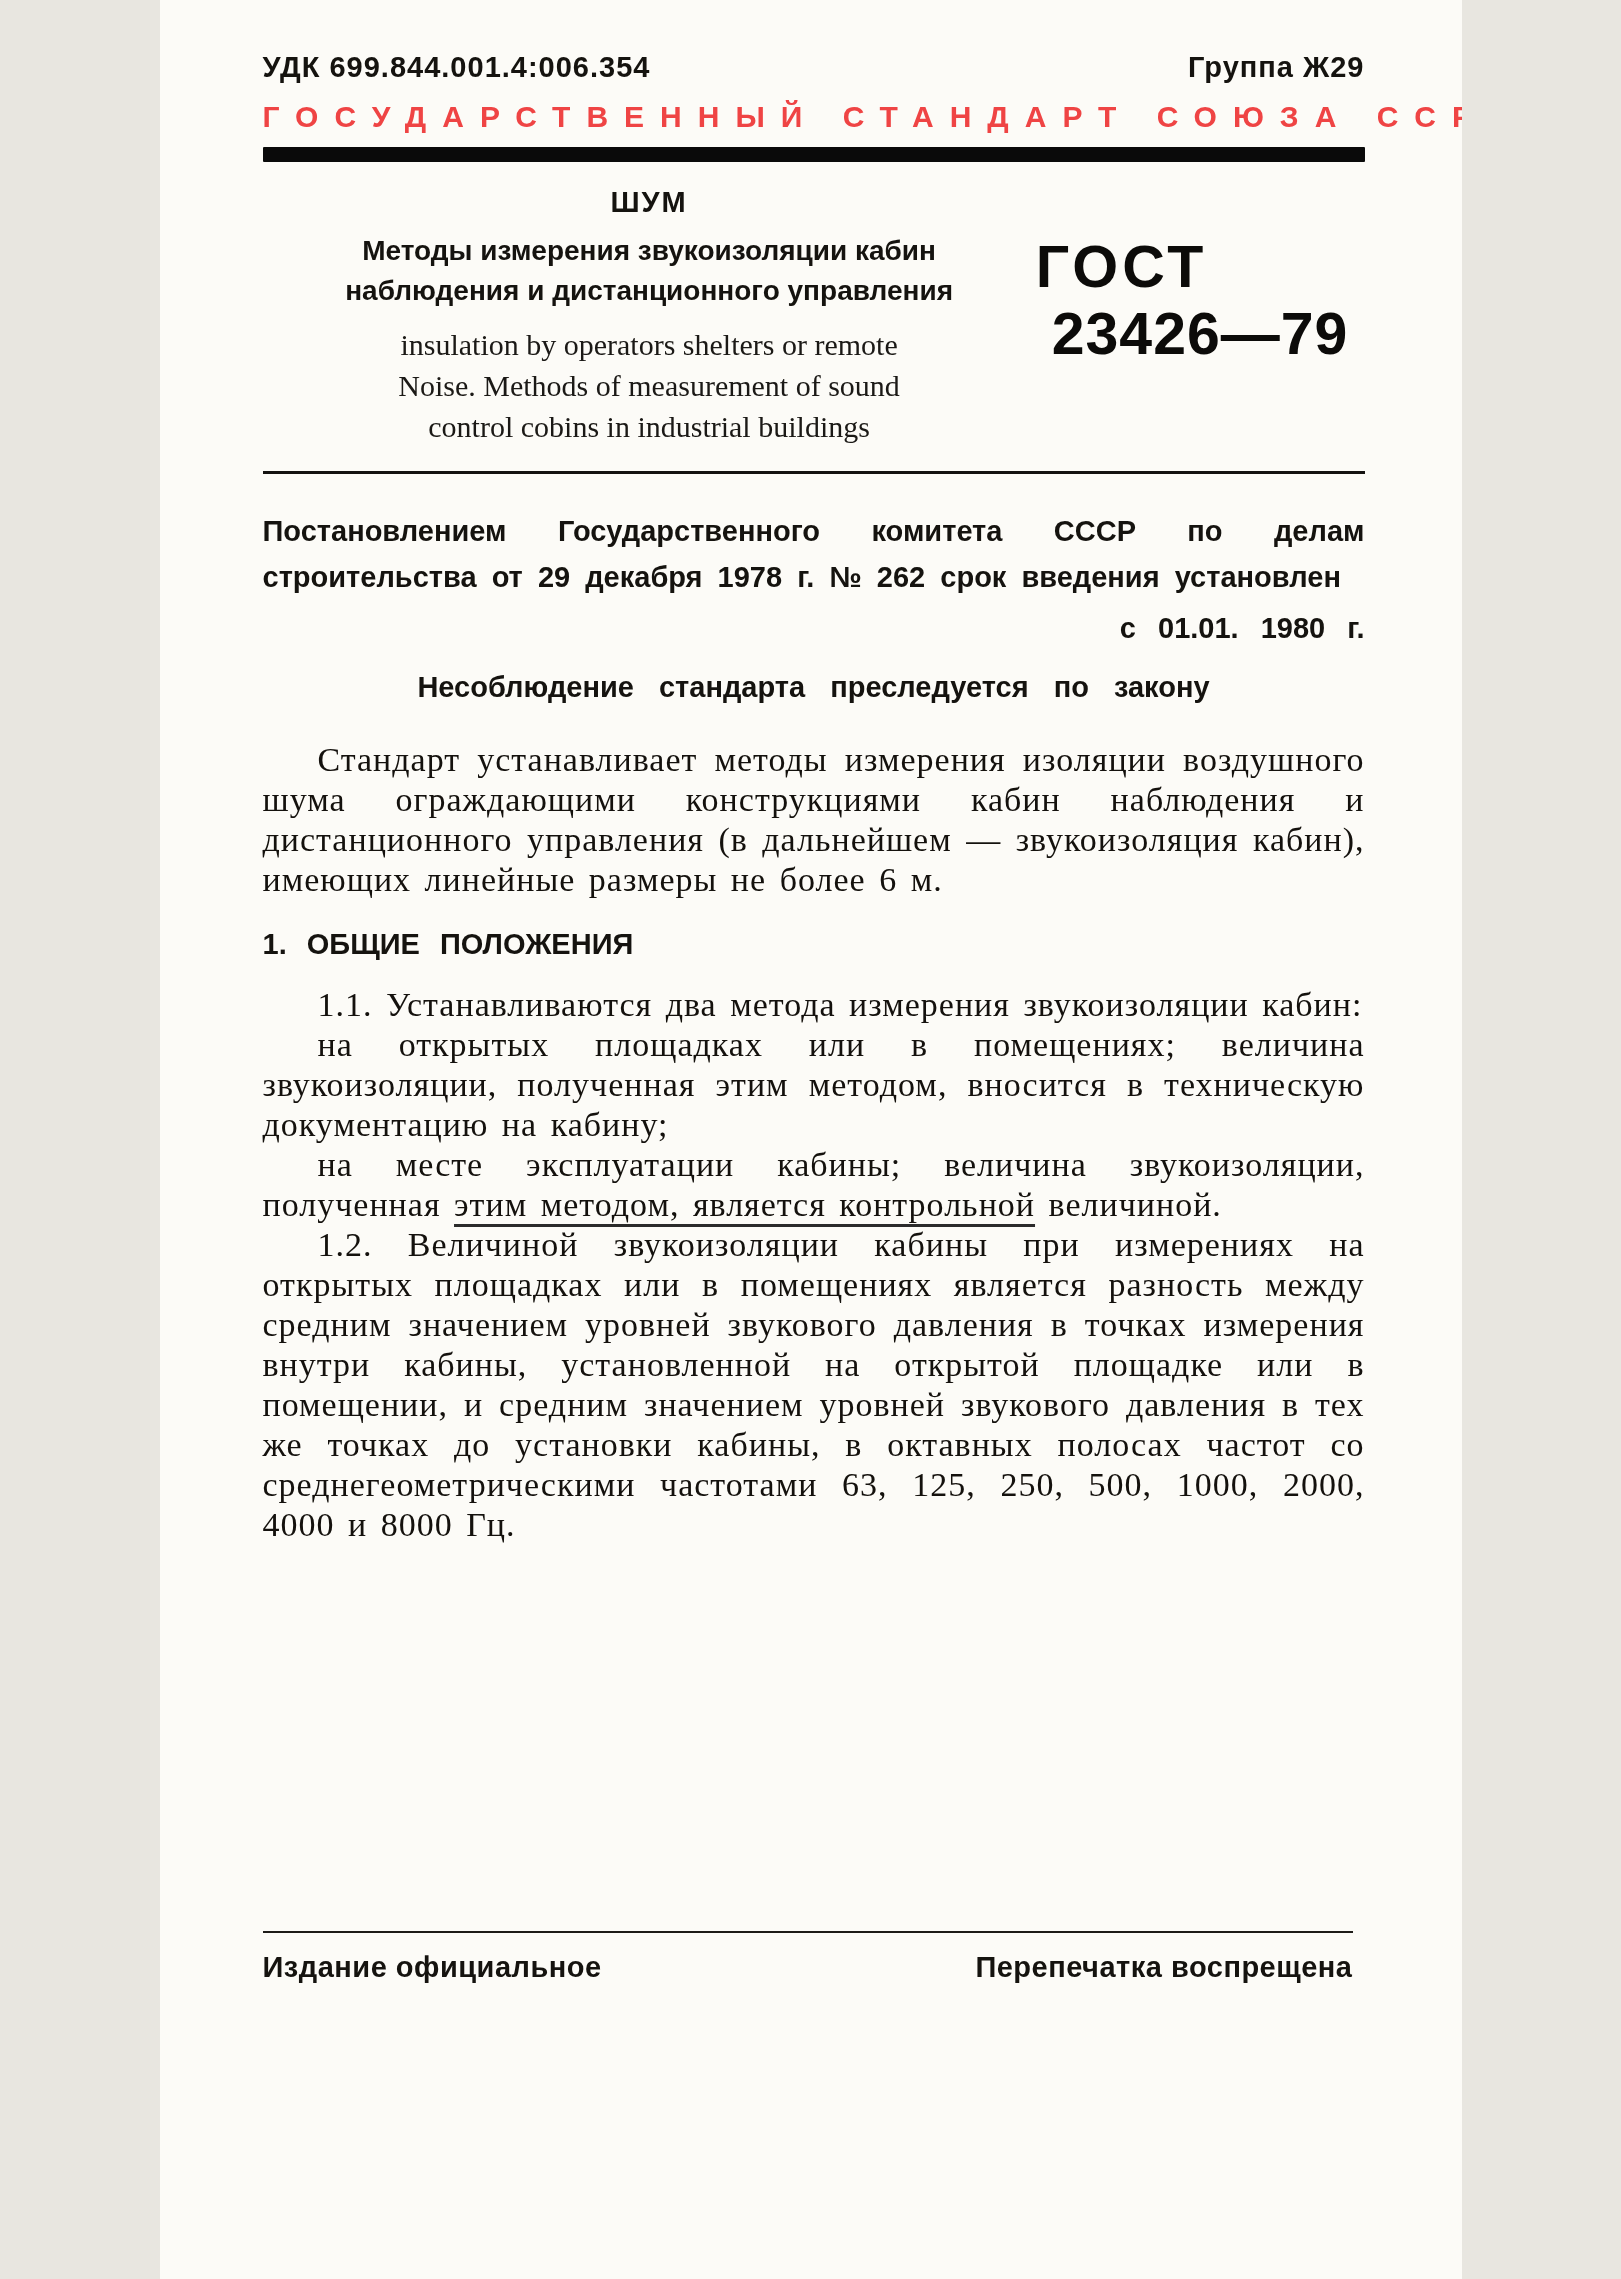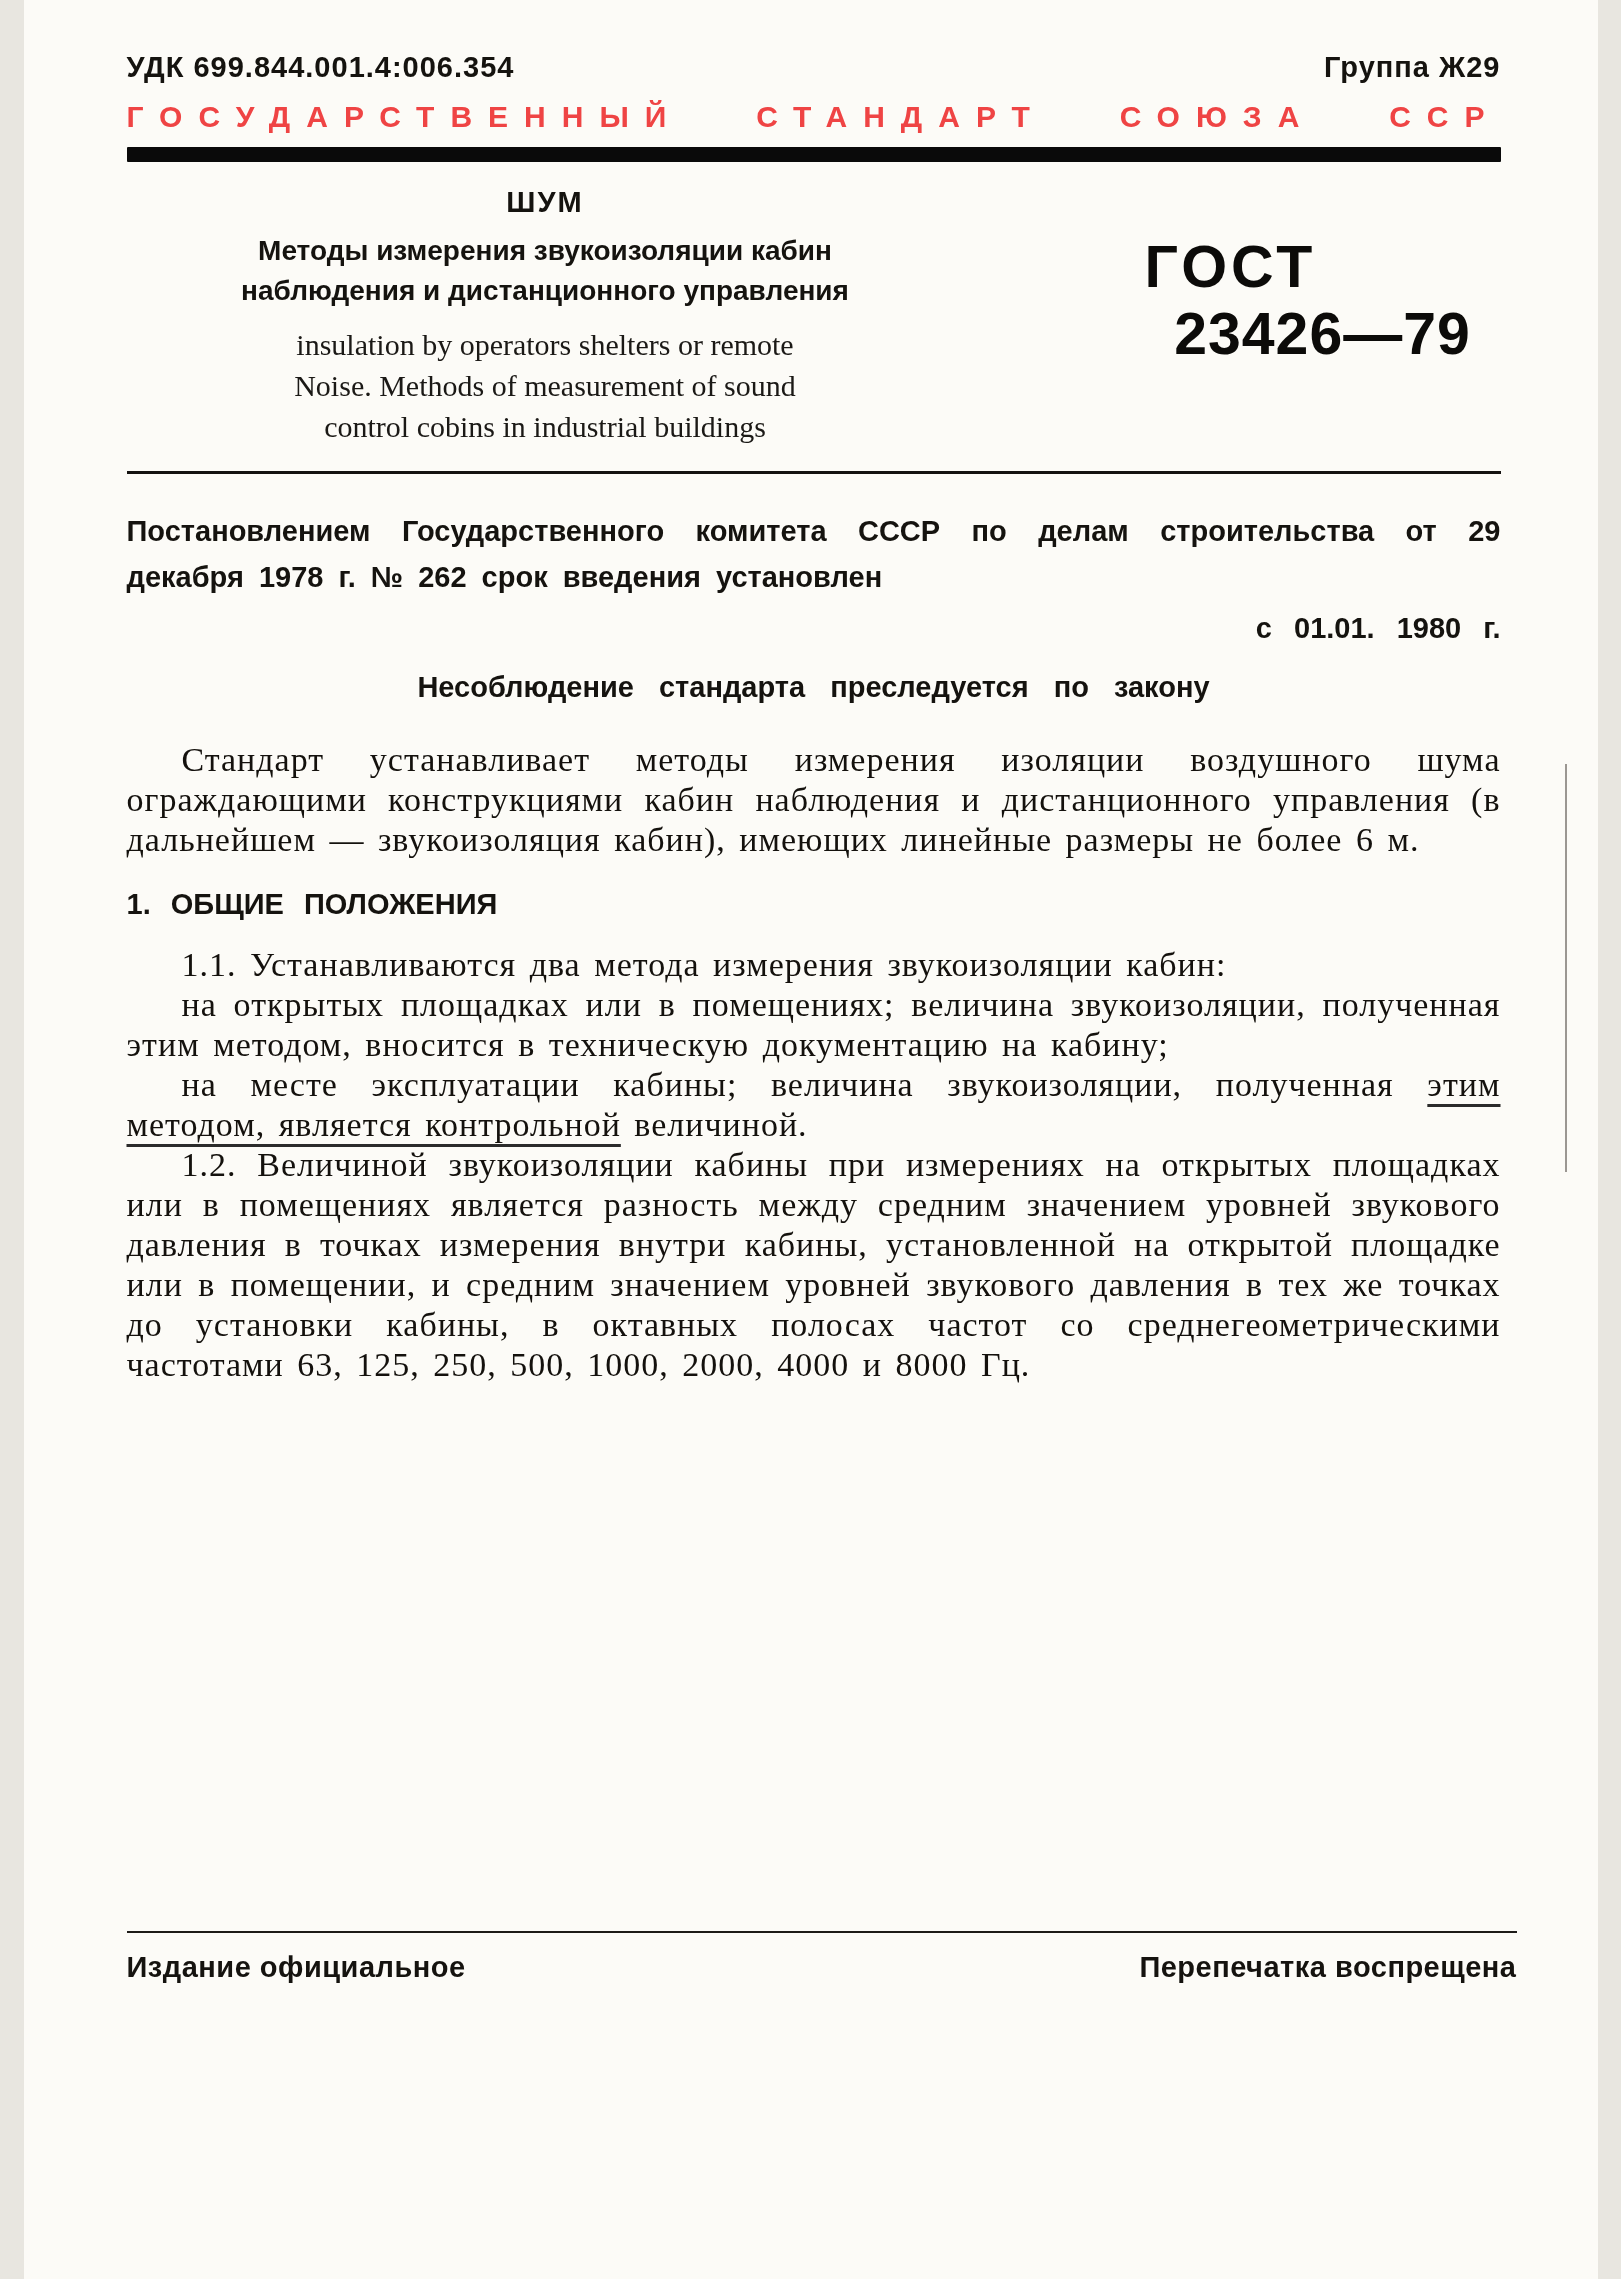--- a/index.html
+++ b/index.html
@@ -1,19 +1,19 @@
 <!DOCTYPE html>
 <html><head>
 <meta charset="utf-8">
 <style>
   * { margin: 0; padding: 0; box-sizing: border-box; }
   html, body { background: #e8e6e0; }
   .page {
     position: relative;
-    width: 1574px;
+    width: 1302px;
     height: 2279px;
     margin: 0 auto;
     background: #fcfbf7;
     color: #15130f;
     overflow: hidden;
   }
   .content {
     position: relative;
     padding: 51px 97px 0 103px;
   }
@@ -143,21 +143,21 @@
     text-decoration: underline;
     text-decoration-thickness: 3px;
     text-underline-offset: 8px;
     text-decoration-color: #2b2archive8, #2b2b2b;
     text-decoration-color: #2b2b2b;
   }
 
   .footer {
     position: absolute;
     left: 103px;
-    right: 81px;
+    right: 109px;
     top: 1931px;
     border-top: 2px solid #1d1b18;
     padding-top: 18px;
     display: flex;
     justify-content: space-between;
     font-family: "Liberation Sans", sans-serif;
     font-weight: bold;
     font-size: 29px;
     letter-spacing: 0.5px;
   }

